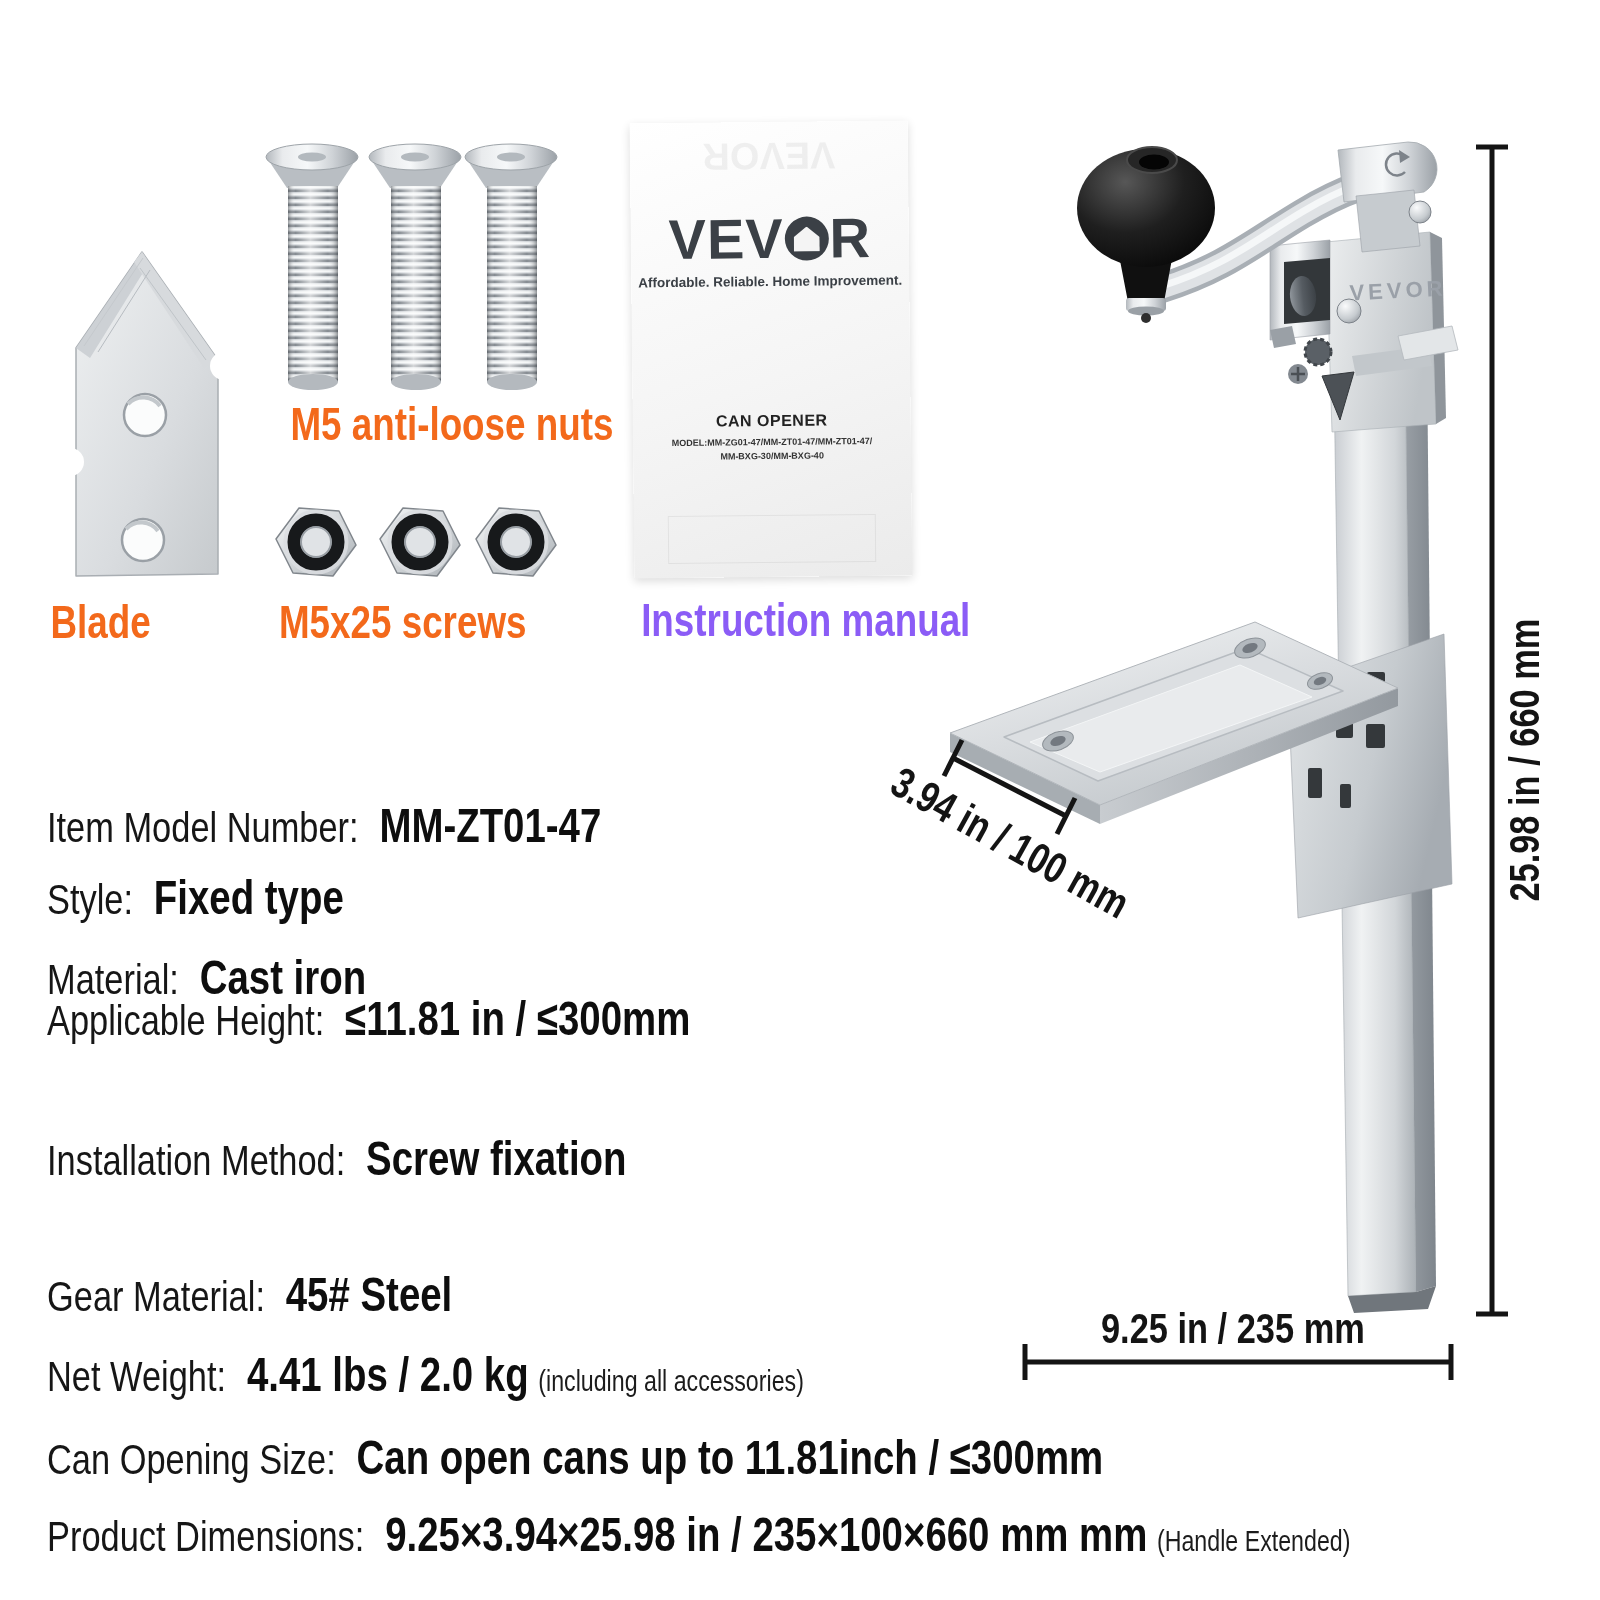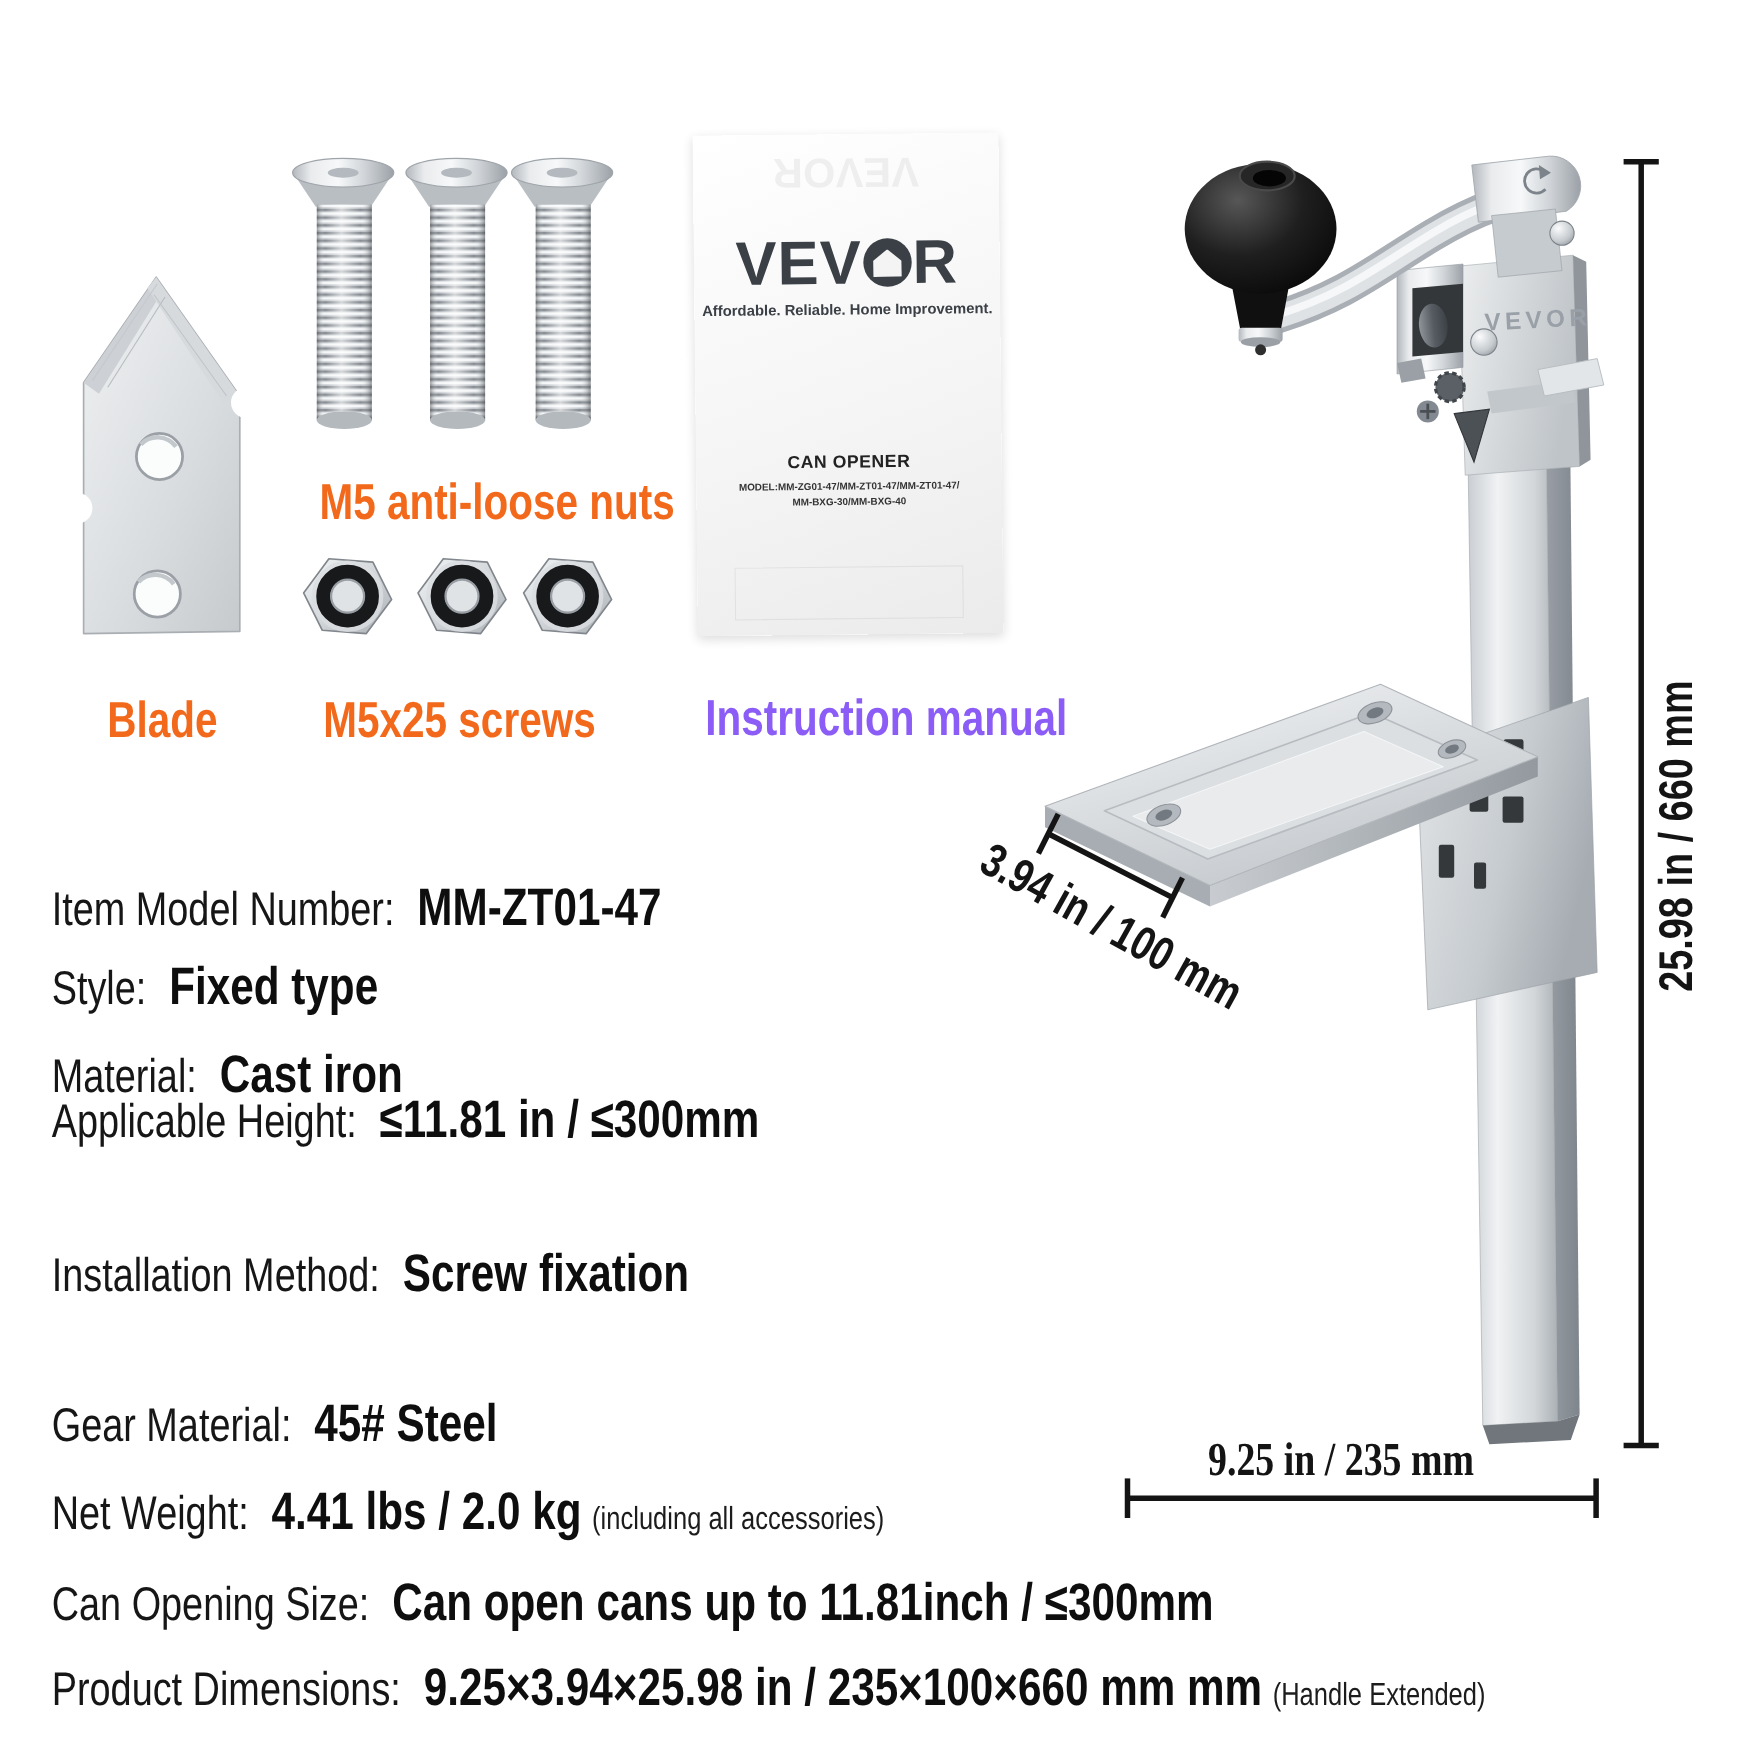--- a/index.html
+++ b/index.html
@@ -8,21 +8,21 @@
   svg{position:absolute;left:0;top:0;}
   
   .cond{display:inline-block;transform:scaleX(.8);transform-origin:left center;white-space:nowrap;}
   .cond-c{display:inline-block;transform:scaleX(.8);transform-origin:center center;white-space:nowrap;}
   
   .spec{position:absolute;left:47px;height:56px;line-height:56px;white-space:nowrap;text-align:center;}
   .spec-label{font-size:43px;font-weight:400;color:#161616;}
   .spec-value{font-size:48px;font-weight:700;color:#0e0e0e;margin-left:26px;}
   .spec-note{font-size:29px;font-weight:400;color:#1c1c1c;margin-left:12px;}
   
-  .plabel{position:absolute;font-weight:700;text-align:center;line-height:1.05;margin-top:32px;}
+  .plabel{position:absolute;font-weight:700;text-align:left;line-height:1.05;}
   .plabel .cond-c{font-size:46px;}
   
   .dim{position:absolute;font-weight:700;color:#141414;text-align:center;height:48px;line-height:48px;}
   .dim .cond-c{font-size:43px;}
   
   .paper{position:absolute;left:632px;top:122px;width:278px;height:455px;
          background:linear-gradient(160deg,#ffffff 0%,#f5f5f5 55%,#ebebeb 100%);
          box-shadow:0 3px 10px rgba(0,0,0,.14);transform:rotate(-0.6deg);}
   .paper-ghost{position:absolute;top:12px;left:0;width:100%;text-align:center;
          font-size:38px;font-weight:800;color:#000;opacity:.05;transform:rotate(180deg);}
@@ -300,21 +300,21 @@
   <div class="plabel" style="left:248px;top:598px;width:340px;color:#f3691b;">
     <span class="cond-c">M5x25 screws</span>
   </div>
   <div class="plabel" style="left:600px;top:596px;width:380px;color:#8b5cf6;">
     <span class="cond-c">Instruction manual</span>
   </div>
 
   <div class="dim" style="left:1352px;top:741px;width:344px;transform:rotate(-90deg);">
     <span class="cond-c">25.98 in / 660 mm</span>
   </div>
-  <div class="dim" style="left:1068px;top:1304px;width:300px;font-family:Liberation Serif, serif;">
+  <div class="dim" style="left:1068px;top:1304px;width:300px;">
     <span class="cond-c">9.25 in / 235 mm</span>
   </div>
   <div class="dim" style="left:846px;top:816px;width:320px;transform:rotate(29deg);">
     <span class="cond-c">3.94 in / 100 mm</span>
   </div>
 
   <div class="spec" style="top:798px"><span class="cond"><span class="spec-label">Item Model Number:</span><span class="spec-value">MM-ZT01-47</span><span class="spec-note"></span></span></div>
   <div class="spec" style="top:870px"><span class="cond"><span class="spec-label">Style:</span><span class="spec-value">Fixed type</span><span class="spec-note"></span></span></div>
   <div class="spec" style="top:950px"><span class="cond"><span class="spec-label">Material:</span><span class="spec-value">Cast iron</span><span class="spec-note"></span></span></div>
   <div class="spec" style="top:991px"><span class="cond"><span class="spec-label">Applicable Height:</span><span class="spec-value">≤11.81 in / ≤300mm</span><span class="spec-note"></span></span></div>

